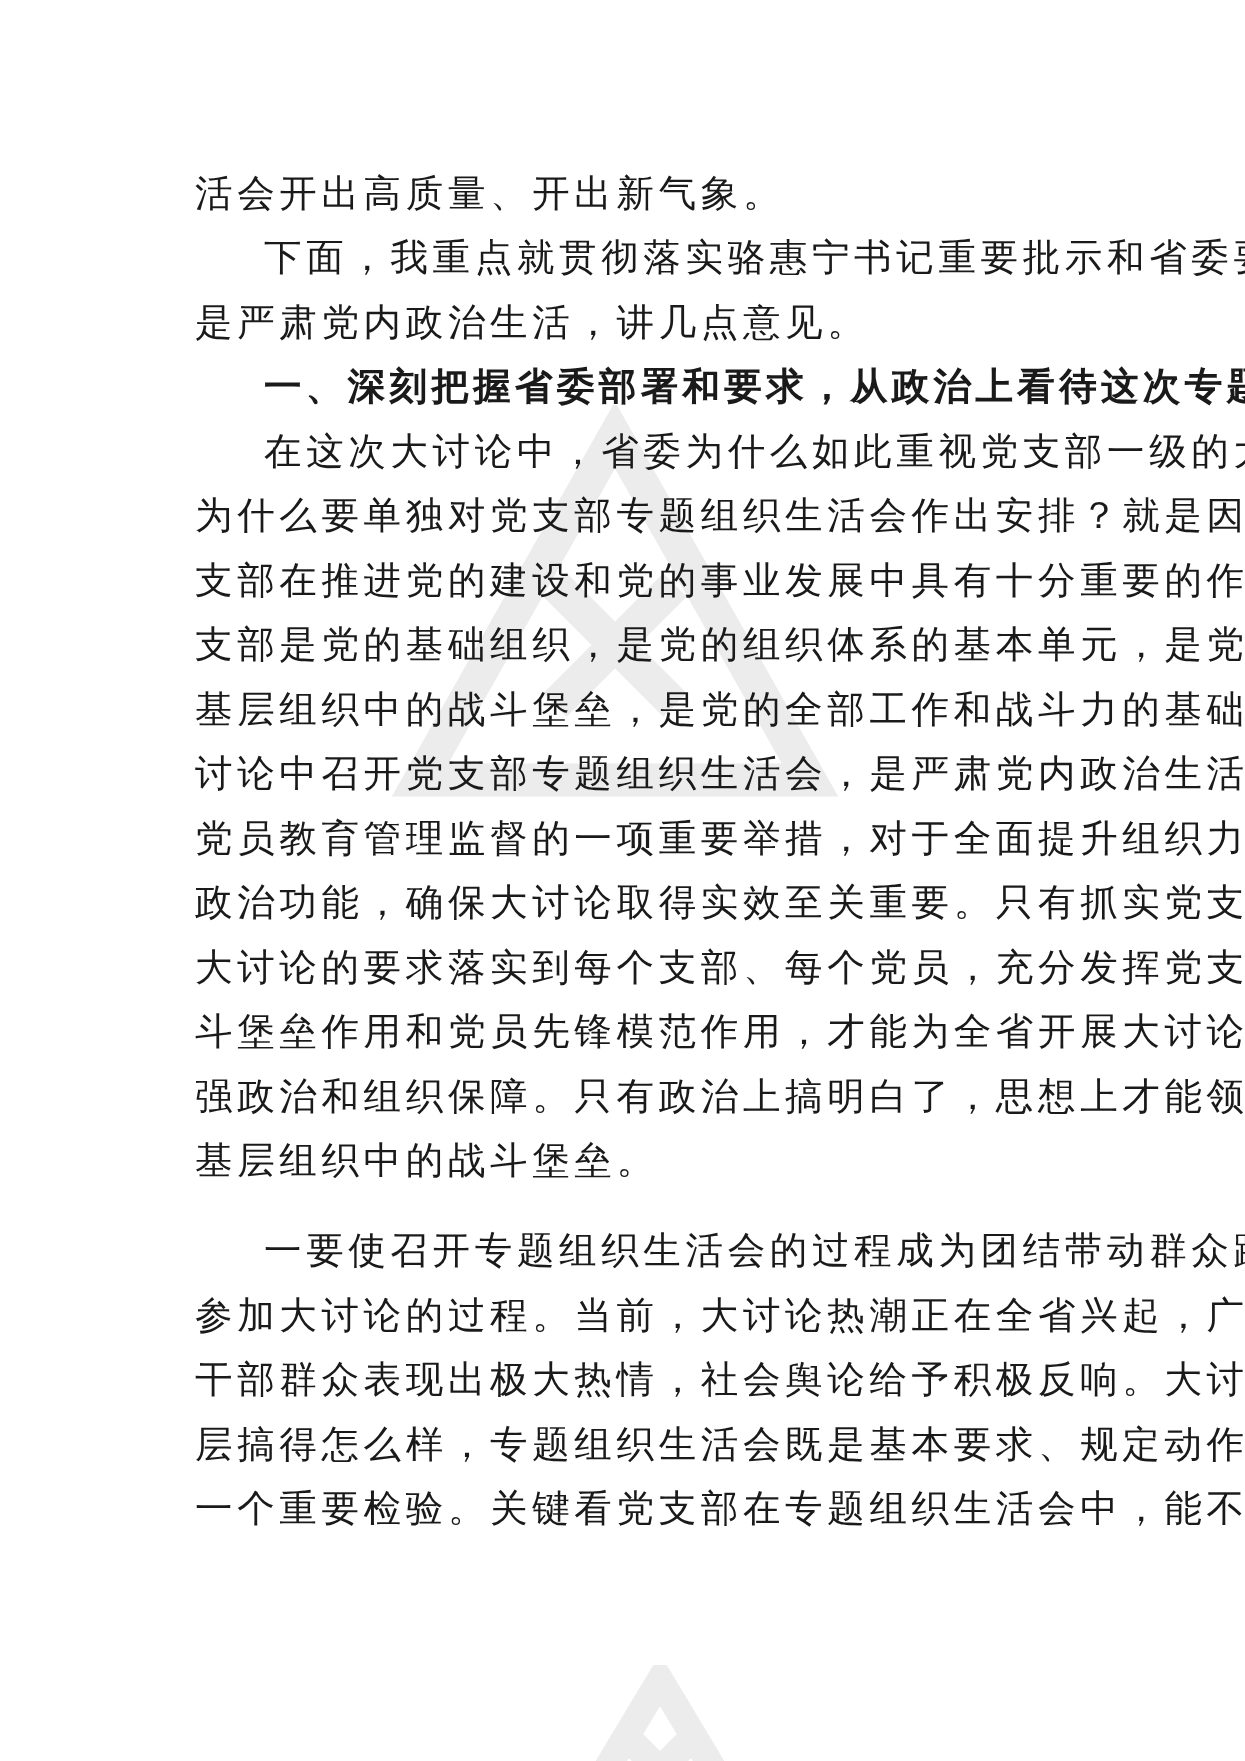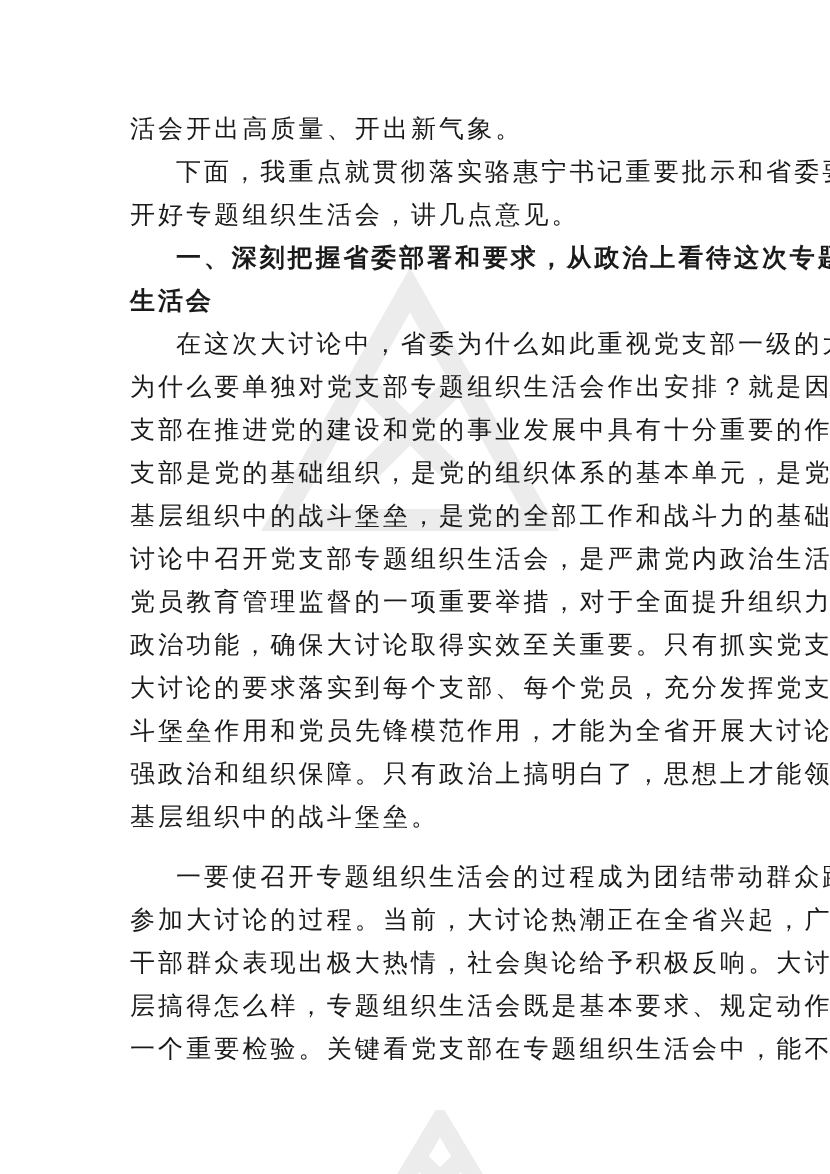--- a/index.html
+++ b/index.html
@@ -34,23 +34,22 @@
   <svg class="watermark" style="left:330px; top:1110px;" width="220" height="80" viewBox="0 0 220 80">
     <g fill="none" stroke="#ececec" stroke-width="18">
       <path d="M110 10 L200 160 L20 160 Z"></path>
       <path d="M90 50 L130 90 M130 50 L90 90"></path>
     </g>
   </svg>
 
   <div class="content">
     <div class="line">活会开出高质量、开出新气象。</div>
     <div class="line indent">下面，我重点就贯彻落实骆惠宁书记重要批示和省委要求、</div>
-    <div class="line">开好专题组织生活会，讲几点意见。</div>
+    <div class="line">是严肃党内政治生活，讲几点意见。</div>
     <div class="line indent heading">一、深刻把握省委部署和要求，从政治上看待这次专题组织</div>
-    <div class="line heading">生活会</div>
     <div class="line indent">在这次大讨论中，省委为什么如此重视党支部一级的大讨论，</div>
     <div class="line">为什么要单独对党支部专题组织生活会作出安排？就是因为党</div>
     <div class="line">支部在推进党的建设和党的事业发展中具有十分重要的作用。党</div>
     <div class="line">支部是党的基础组织，是党的组织体系的基本单元，是党在社会</div>
     <div class="line">基层组织中的战斗堡垒，是党的全部工作和战斗力的基础。在大</div>
     <div class="line">讨论中召开党支部专题组织生活会，是严肃党内政治生活，严格</div>
     <div class="line">党员教育管理监督的一项重要举措，对于全面提升组织力，强化</div>
     <div class="line">政治功能，确保大讨论取得实效至关重要。只有抓实党支部，把</div>
     <div class="line">大讨论的要求落实到每个支部、每个党员，充分发挥党支部的战</div>
     <div class="line">斗堡垒作用和党员先锋模范作用，才能为全省开展大讨论提供坚</div>

